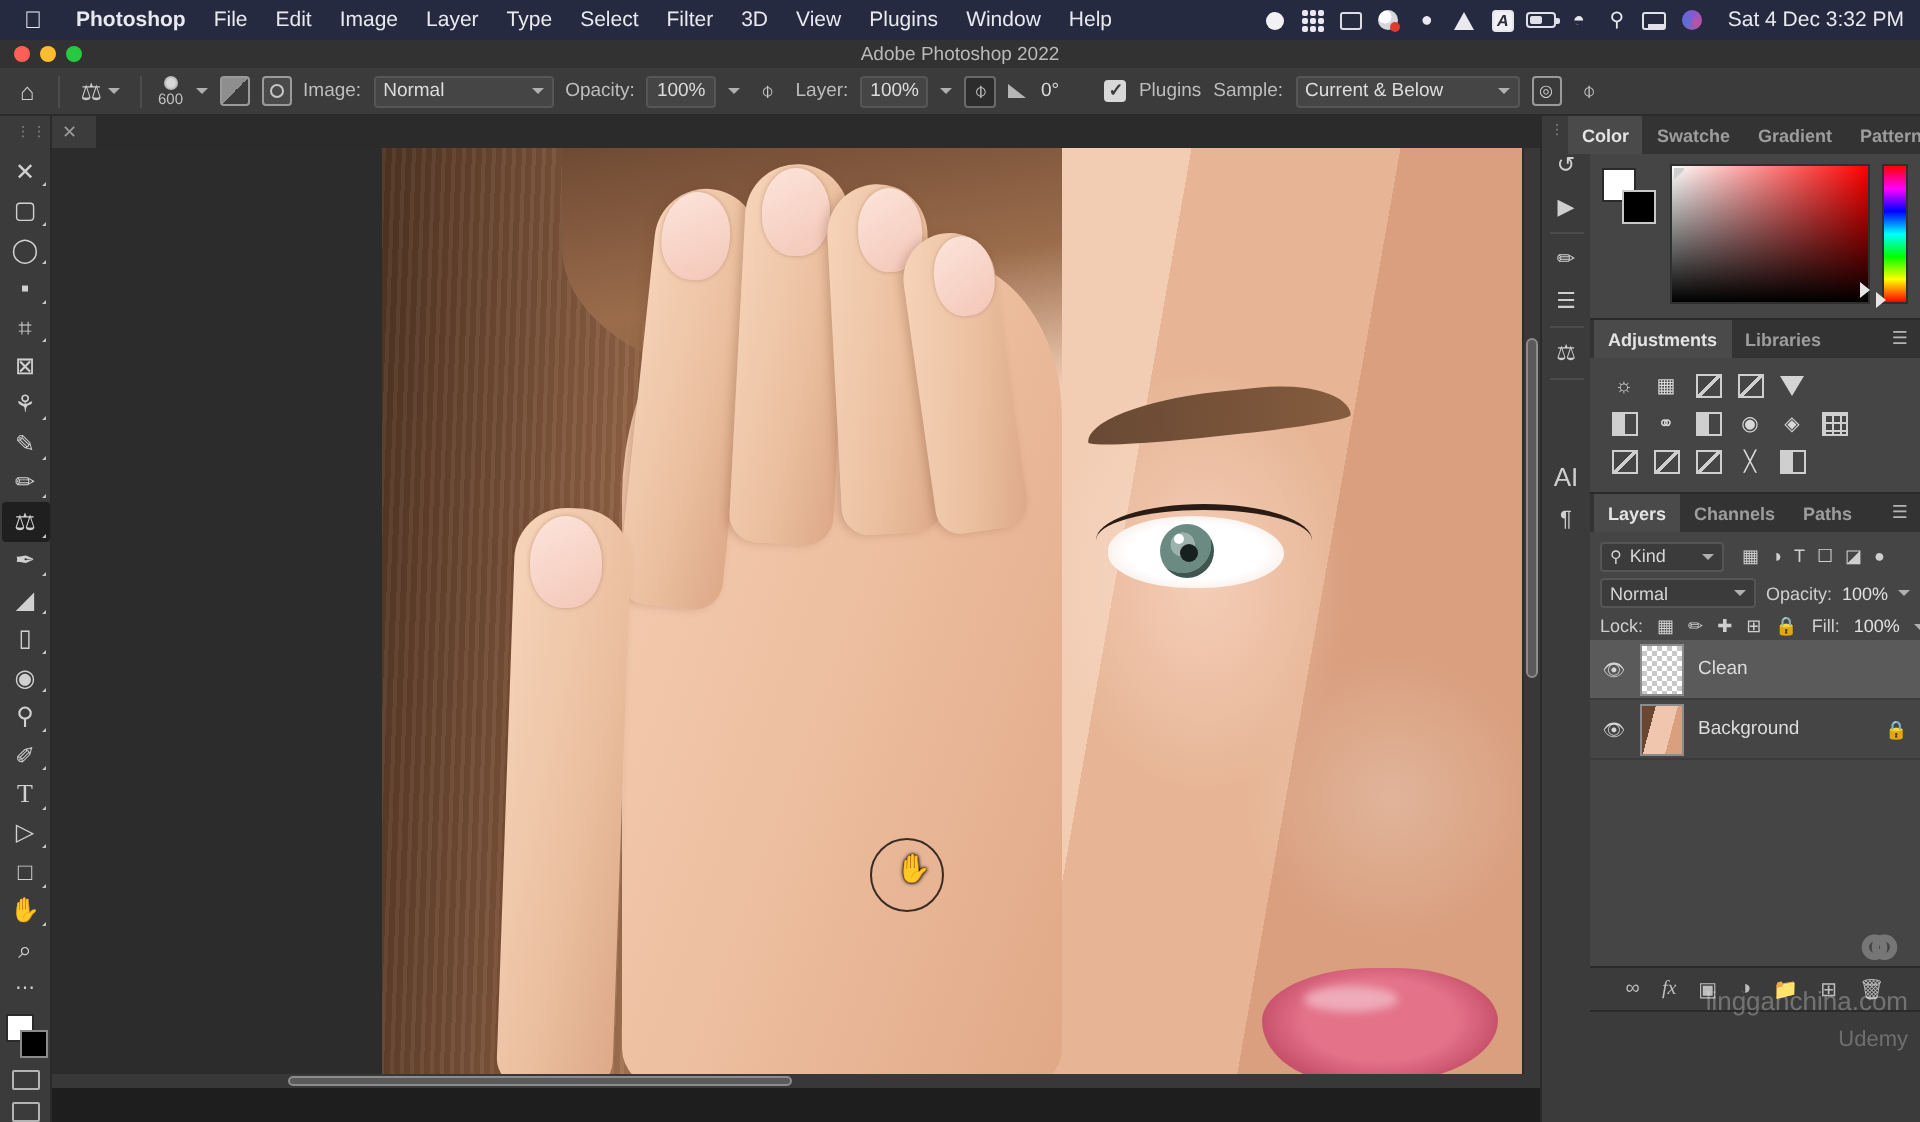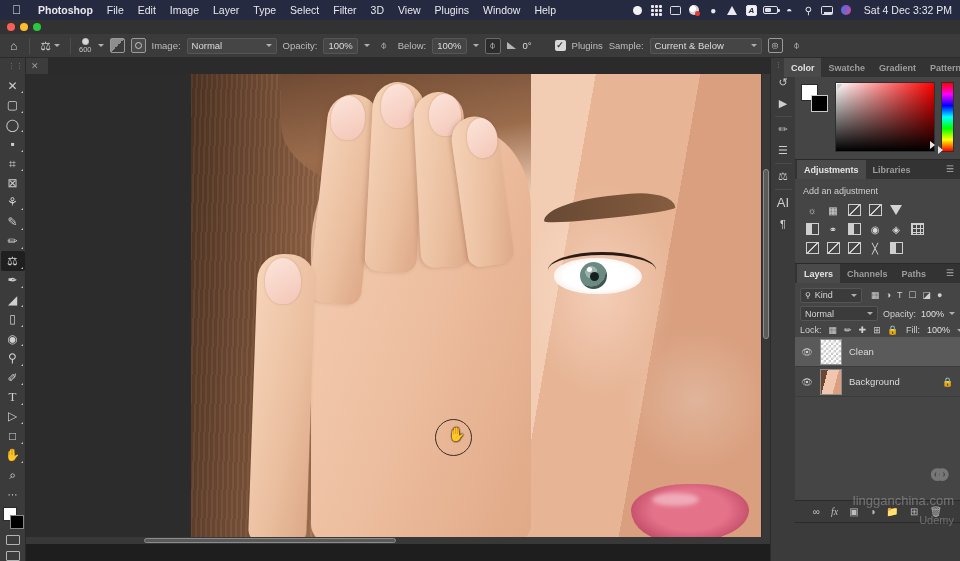--- a/index.html
+++ b/index.html
@@ -396,20 +396,21 @@
       </span>
     <span class="clock">Sat 4 Dec  3:32 PM</span>
   </div>
 
   <div class="titlebar">
     <span class="traffic">
       <span style="background:#ff5f57"></span>
       <span style="background:#febc2e"></span>
       <span style="background:#28c840"></span>
     </span>
+    <span class="wtitle">Adobe Photoshop 2022</span>
   </div>
 
   <div class="optbar">
     <span class="ob-home">⌂</span>
     <span class="ob-sep"></span>
     <span class="ob-tool">
       <span style="font-size:12px;">⚖</span>
       <span class="caret"></span>
     </span>
     <span class="ob-sep"></span>
@@ -424,21 +425,21 @@
     <span class="ob-select" style="width:90px;">
       <span>Normal</span>
       <span class="caret" style="margin-left:auto"></span>
     </span>
     <span class="ob-label">Opacity:</span>
     <span class="ob-field">
         <span>100%</span>
       </span>
     <span class="caret"></span>
     <span class="ob-airbrush">⌽</span>
-    <span class="ob-label">Below:</span>
+    <span class="ob-label">Layer:</span>
     <span class="ob-field">
         <span>100%</span>
       </span>
     <span class="caret"></span>
     <span class="ob-airbrush on">⌽</span>
     <span class="ob-angle">
       <span class="ob-angleicon"></span>
       <span class="ob-field" style="border:none;background:transparent;">0°</span>
     </span>
     <span class="ob-check">✓</span>
@@ -530,21 +531,21 @@
   <div class="dockrail">
     <span class="grip">⋮⋮</span>
     <div class="drail-ic">↺</div>
     <div class="drail-ic">▶</div>
     <div class="drail-sep"></div>
     <div class="drail-ic">✏</div>
     <div class="drail-ic">☰</div>
     <div class="drail-sep"></div>
     <div class="drail-ic">⚖</div>
     <div class="drail-sep"></div>
-    <div class="drail-ic" style="font-size:13px;">AI</div>
+    <div class="drail-ic" style="font-size:13px;margin-top:36px;">AI</div>
     <div class="drail-ic">¶</div>
   </div>
 
   <div class="panels">
 
     <div class="pgroup">
       <div class="ptabs">
         <span class="ptab active">Color</span>
         <span class="ptab">Swatche</span>
         <span class="ptab">Gradient</span>
@@ -568,21 +569,20 @@
       </div>
     </div>
 
     <div class="pgroup">
       <div class="ptabs">
         <span class="ptab active">Adjustments</span>
         <span class="ptab">Libraries</span>
         <span class="pmenu">☰</span>
       </div>
       <div class="pbody">
-        <div class="addadj">Add an adjustment</div>
         <div class="adjrow">
           <span class="adjic">☼</span>
           <span class="adjic">▦</span>
           <span class="adjic">
               <i class="adjbox diag"></i>
             </span>
           <span class="adjic">
               <i class="adjbox diag"></i>
             </span>
           <span class="adjic">

